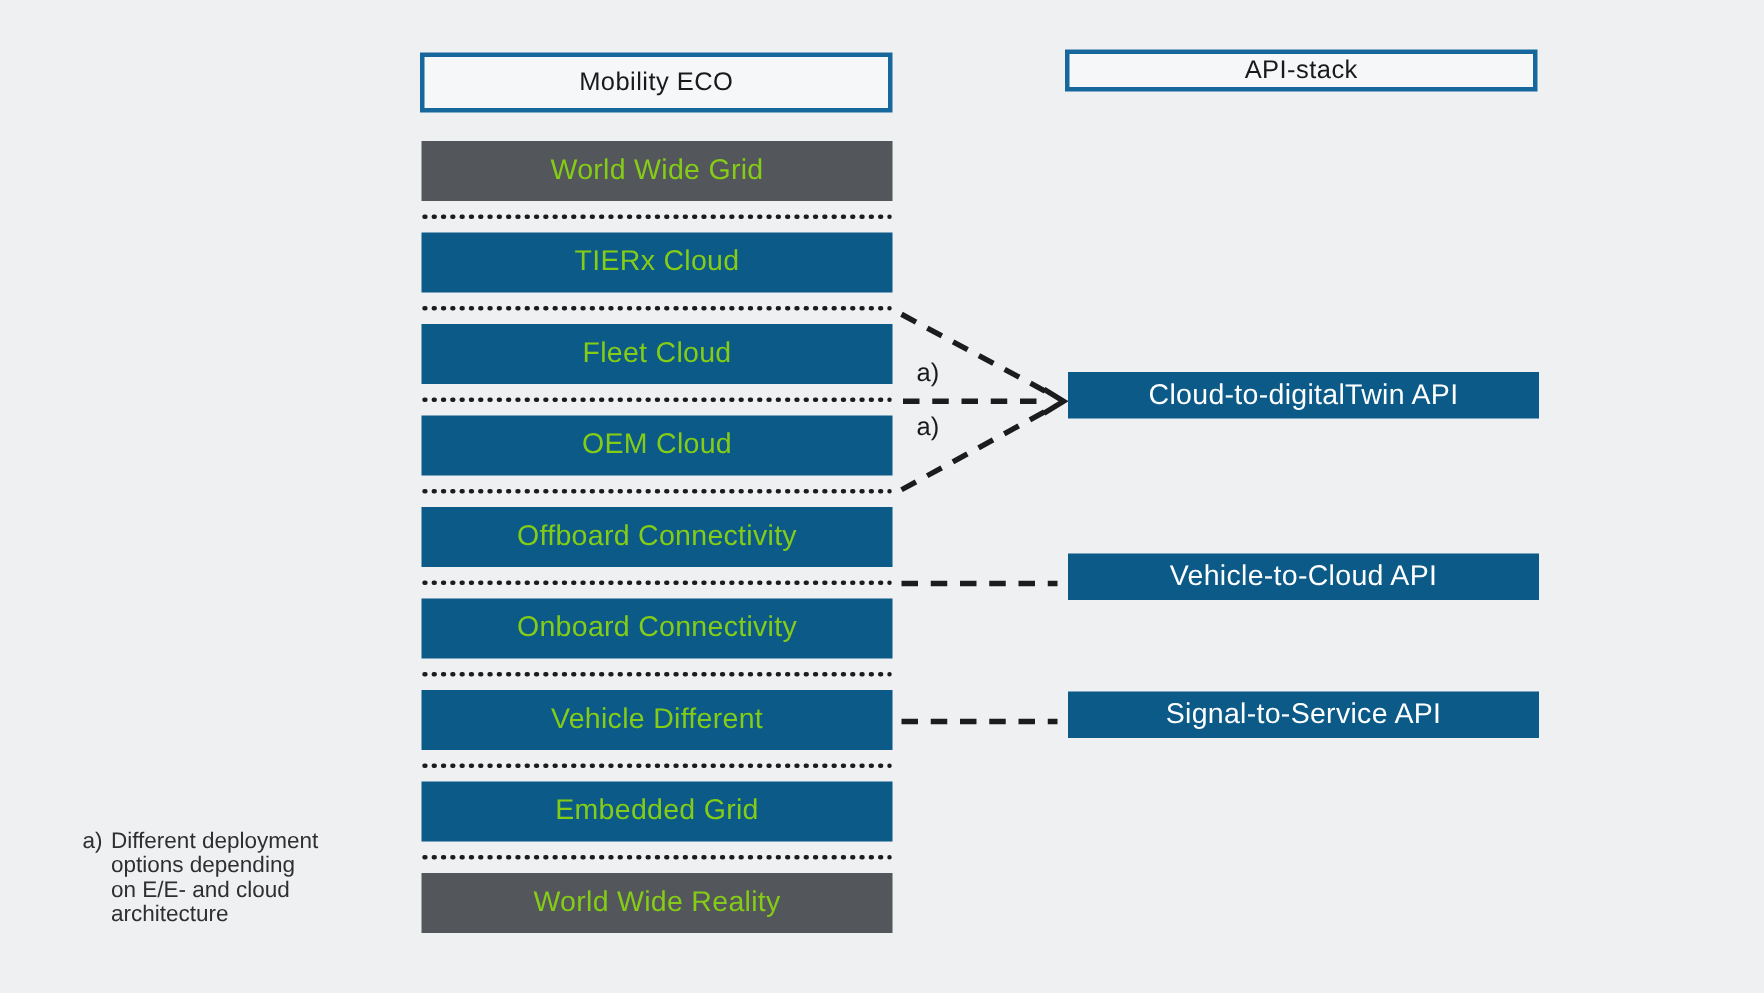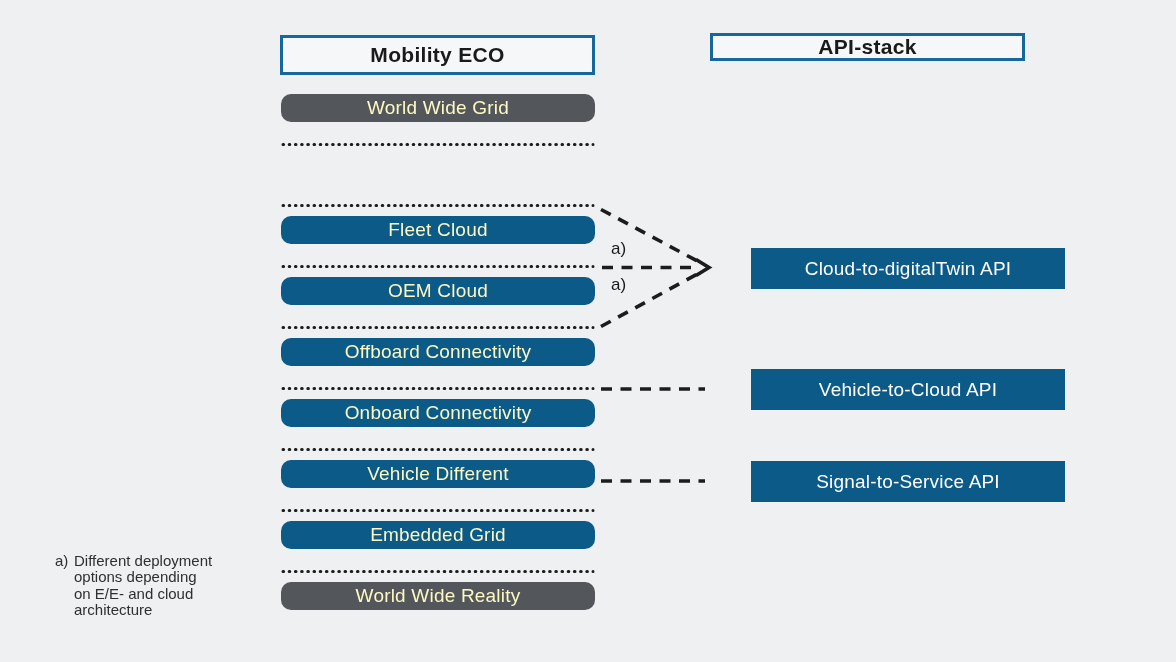--- a/index.html
+++ b/index.html
@@ -20,57 +20,54 @@
     left: 0; top: 0;
     width: 1176px; height: 662px;
     pointer-events: none;
   }
   .title-box {
     position: absolute;
     box-sizing: border-box;
     border: 3px solid #15679c;
     background: #f5f7f8;
     color: #1a1a1a;
-    font-size: 21px;
+    font-size: 17px;
     display: flex;
     align-items: center;
     justify-content: center;
     letter-spacing: 0.3px;
-    font-weight: bold;
   }
   #mobility-title { left: 280px; top: 35px; width: 315px; height: 40px; }
   #api-title      { left: 710px; top: 33px; width: 315px; height: 28px; }
   .bar {
     position: absolute;
     left: 281px;
     width: 314px;
-    height: 28px;
+    height: 40px;
     display: flex;
     align-items: center;
     justify-content: center;
-    color: #fef9c3;
+    color: #84cc16;
     font-size: 19px;
     letter-spacing: 0.2px;
-    border-radius: 10px;
   }
   .bar.blue { background: #0b5a88; }
   .bar.gray { background: #53565b; }
   .api-box {
     position: absolute;
     left: 712px;
     width: 314px;
-    height: 41px;
+    height: 31px;
     background: #0b5a88;
     color: #ffffff;
     font-size: 19px;
     display: flex;
     align-items: center;
     justify-content: center;
     letter-spacing: 0.2px;
-    margin-left: 39px;
   }
   .a-marker {
     position: absolute;
     left: 611px;
     font-size: 17px;
     color: #1a1a1a;
   }
   #a-marker-1 { top: 239px; }
   #a-marker-2 { top: 275px; }
   #footnote {
@@ -110,20 +107,21 @@
       <line x1="601" y1="389" x2="705" y2="389"></line>
       <line x1="601" y1="481" x2="705" y2="481"></line>
     </g>
     <path d="M 696 259.5 L 709 267.5 L 696 275.5" stroke="#1c1c1c" stroke-width="3.6" fill="none"></path>
   </svg>
 
   <div class="title-box" id="mobility-title">Mobility ECO</div>
   <div class="title-box" id="api-title">API-stack</div>
 
   <div class="bar gray" style="top:94px">World Wide Grid</div>
+  <div class="bar blue" style="top:155px">TIERx Cloud</div>
   <div class="bar blue" style="top:277px">OEM Cloud</div>
   <div class="bar blue" style="top:216px">Fleet Cloud</div>
   <div class="bar blue" style="top:338px">Offboard Connectivity</div>
   <div class="bar blue" style="top:399px">Onboard Connectivity</div>
   <div class="bar blue" style="top:460px">Vehicle Different</div>
   <div class="bar blue" style="top:521px">Embedded Grid</div>
   <div class="bar gray" style="top:582px">World Wide Reality</div>
 
   <div class="api-box" style="top:248px">Cloud-to-digitalTwin API</div>
   <div class="api-box" style="top:461px">Signal-to-Service API</div>

